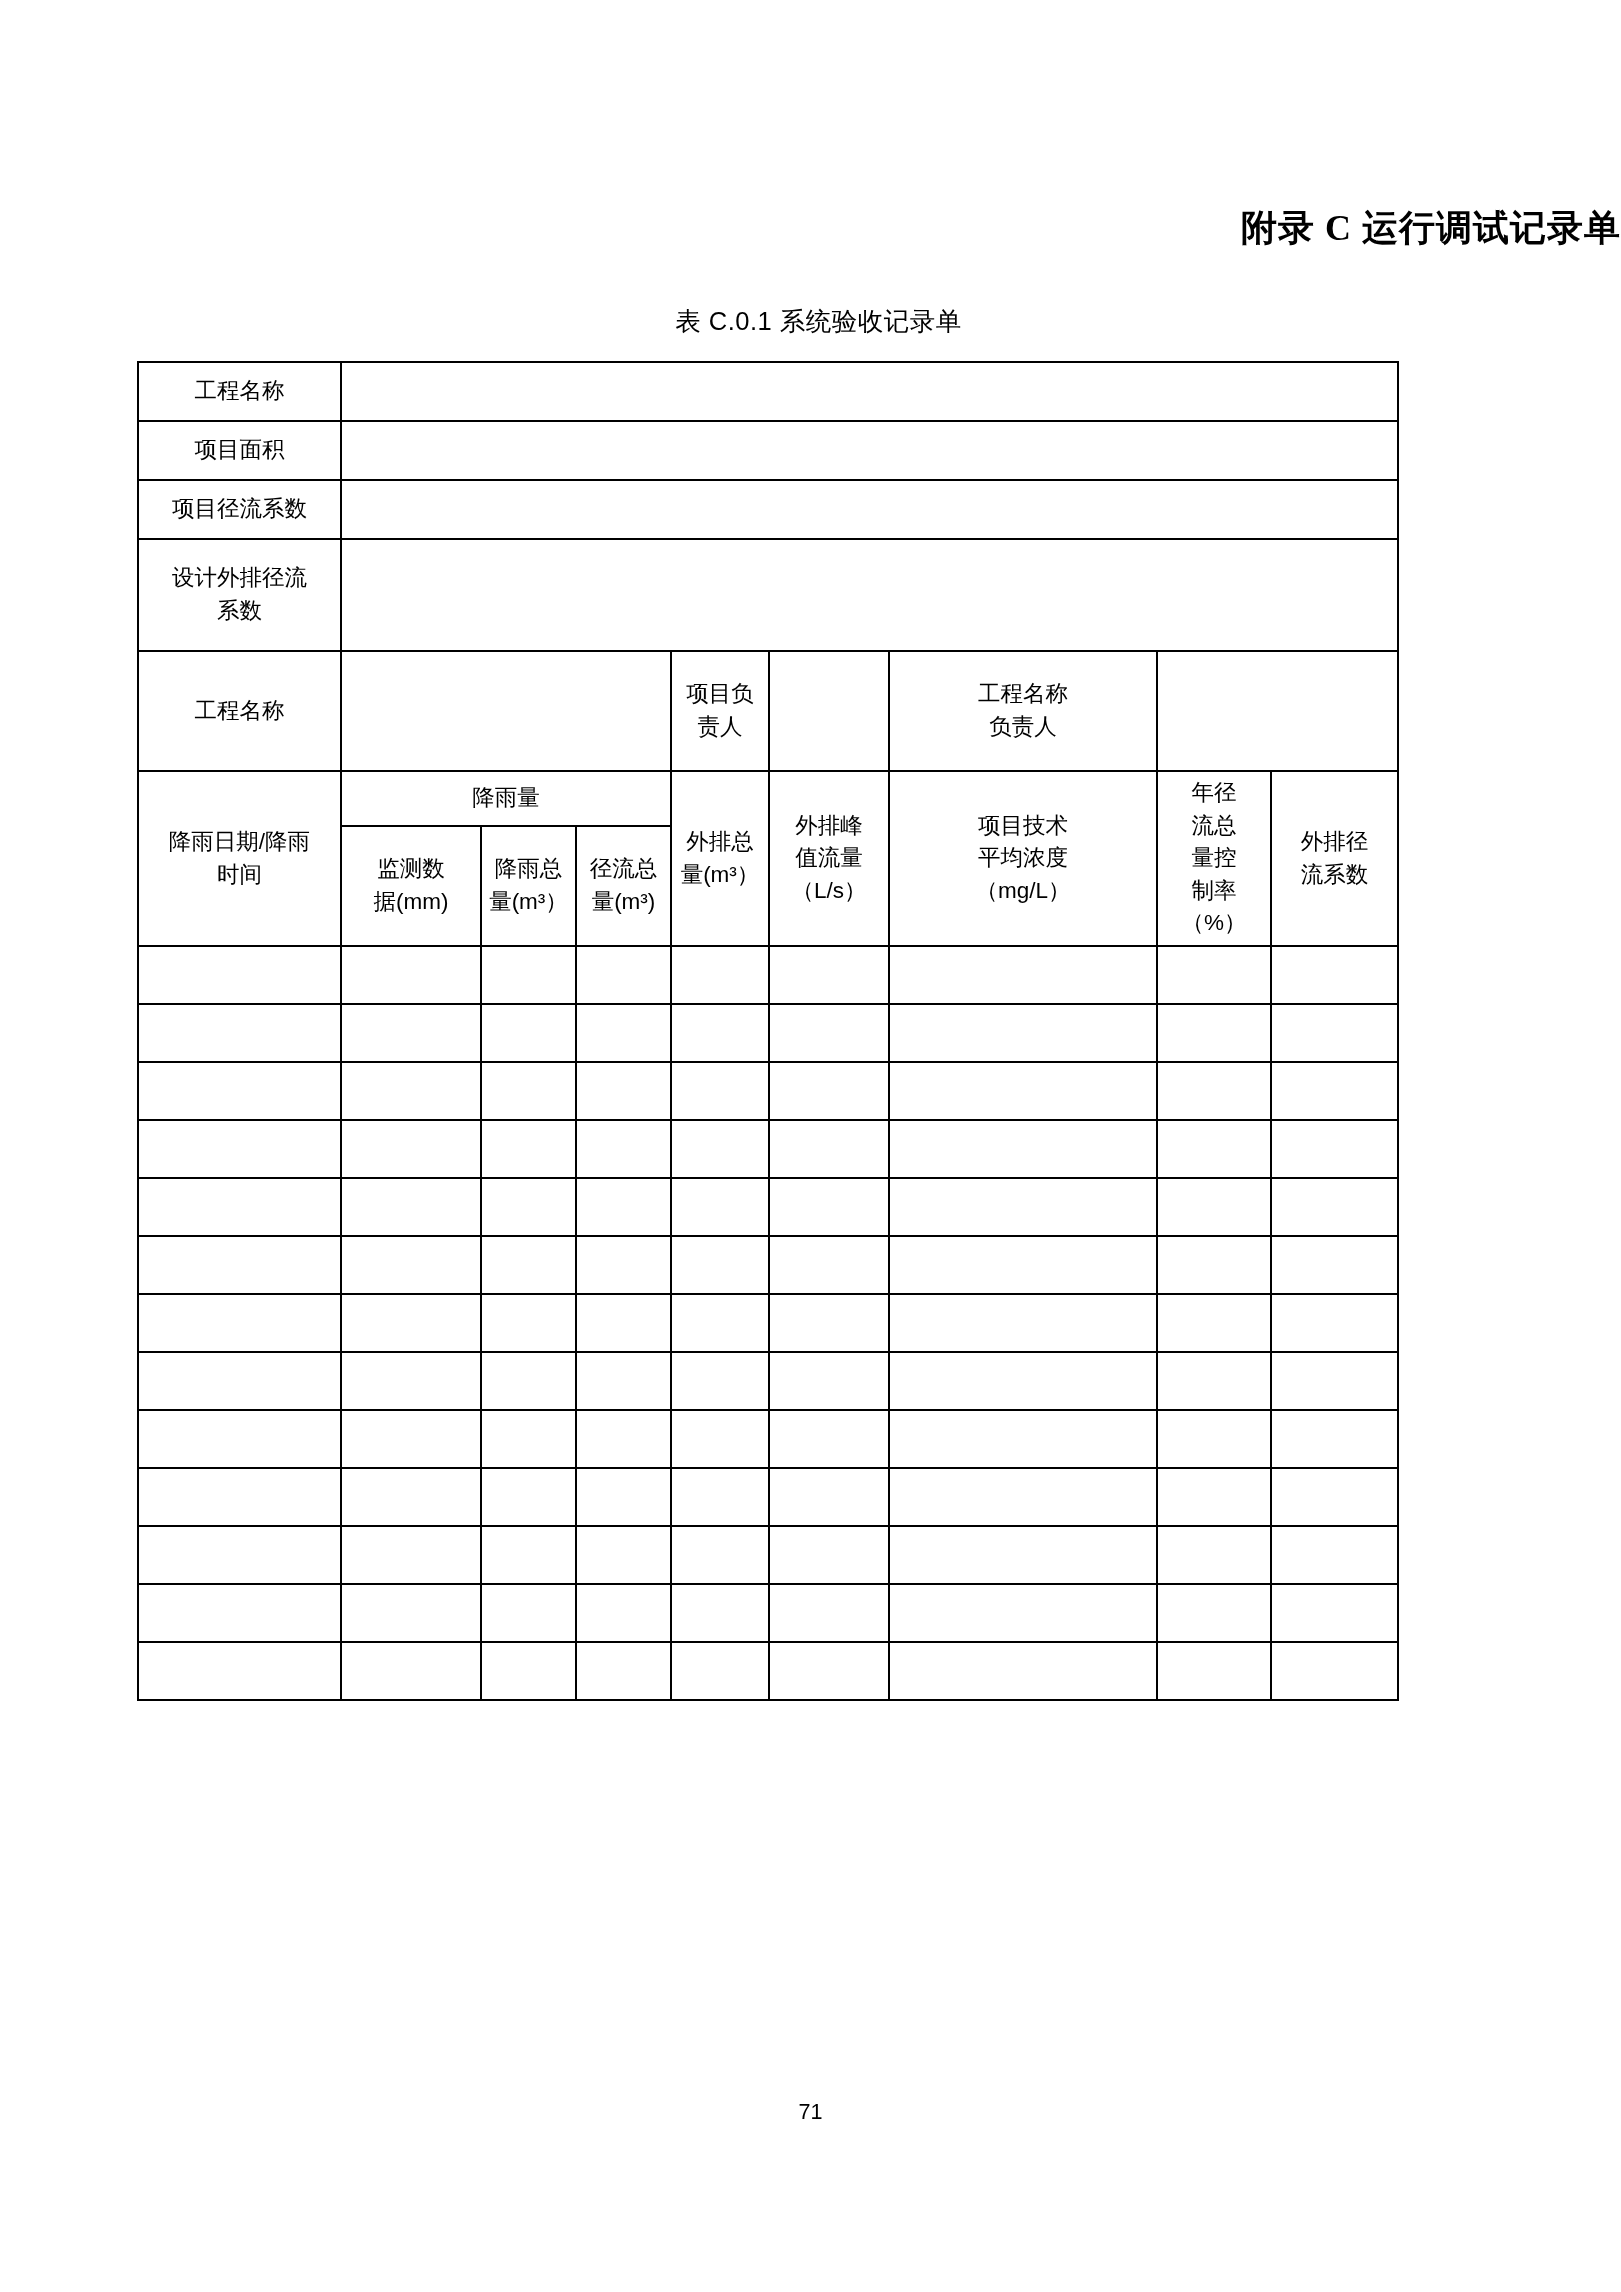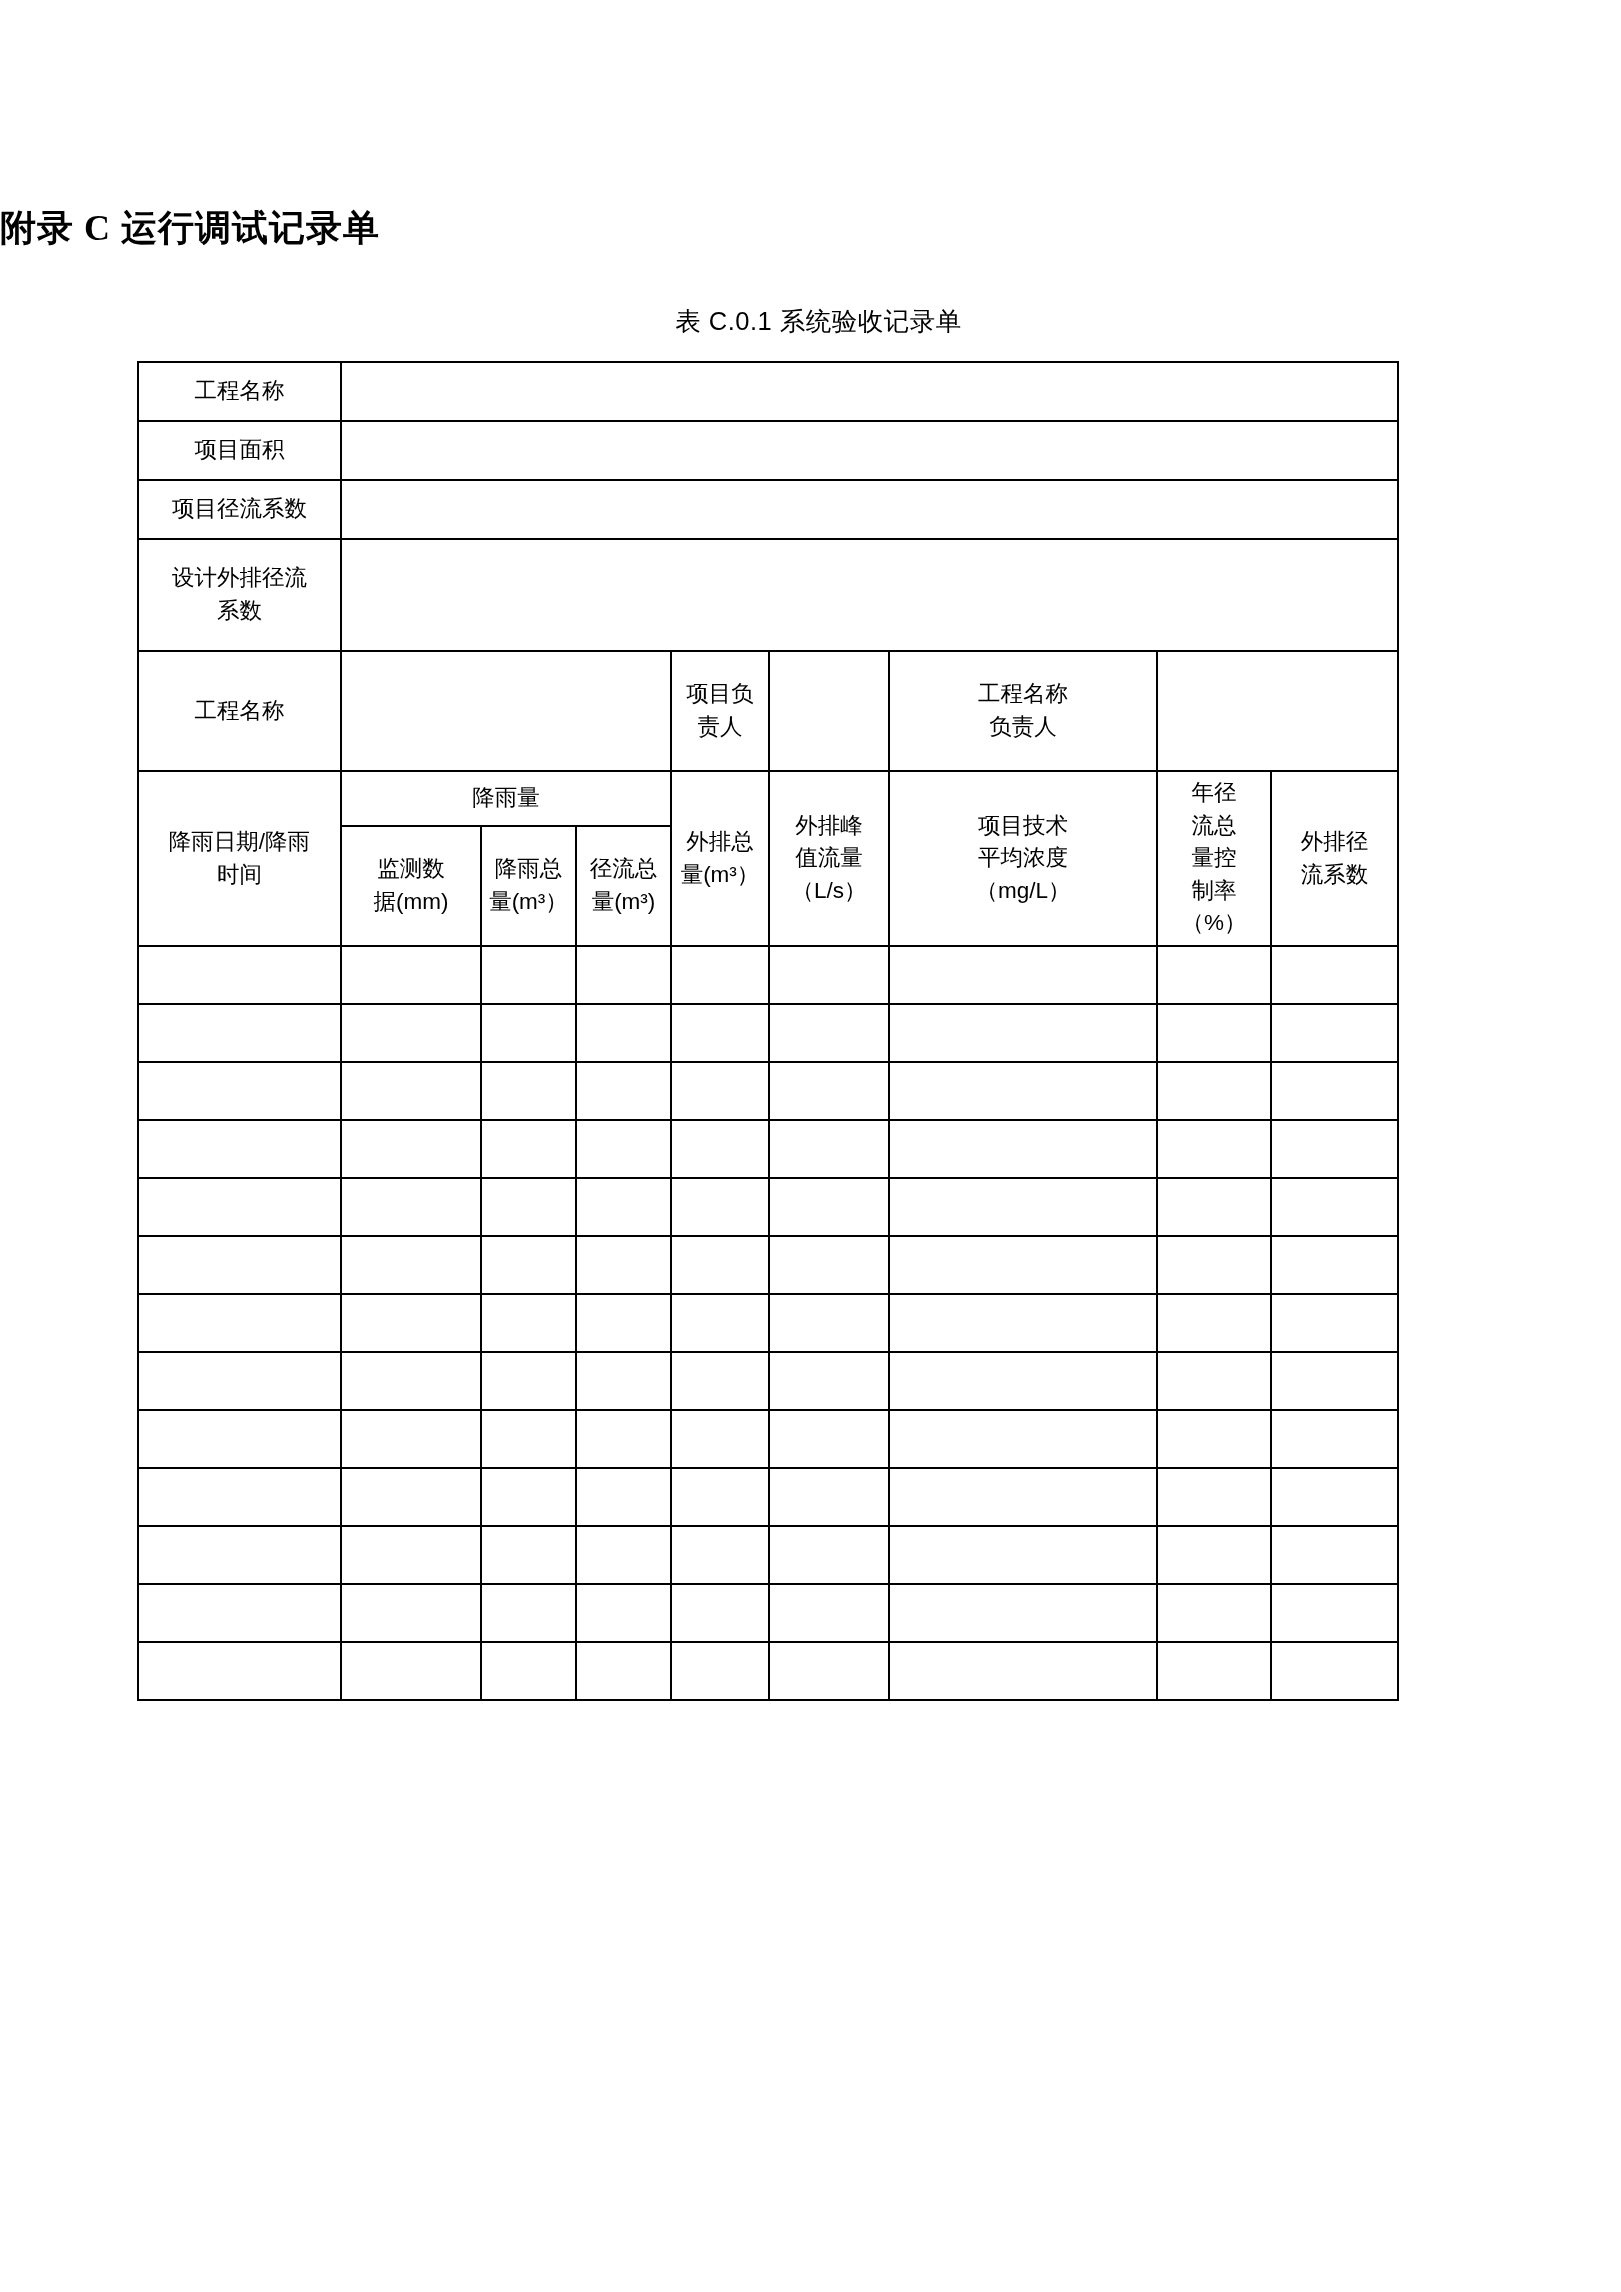--- a/index.html
+++ b/index.html
@@ -14,21 +14,21 @@
     background: #ffffff;
     font-family: "Liberation Serif", serif;
     color: #000000;
     box-sizing: border-box;
   }
   .doc-title {
     position: absolute;
     top: 204px;
     left: 0;
     width: 100%;
-    text-align: left;
+    text-align: right;
     font-family: "Liberation Serif", serif;
     font-weight: bold;
     font-size: 36px;
     letter-spacing: 1px;
   }
   .table-caption {
     position: absolute;
     top: 304px;
     left: 8px;
     width: 100%;
@@ -601,15 +601,16 @@
             </td>
         <td>
               <span class="lbl"></span>
             </td>
       </tr>
 
     </tbody>
       </table>
   </div>
 
+  <div class="page-number">71</div>
 
 </div>
 
 
 </body></html>

